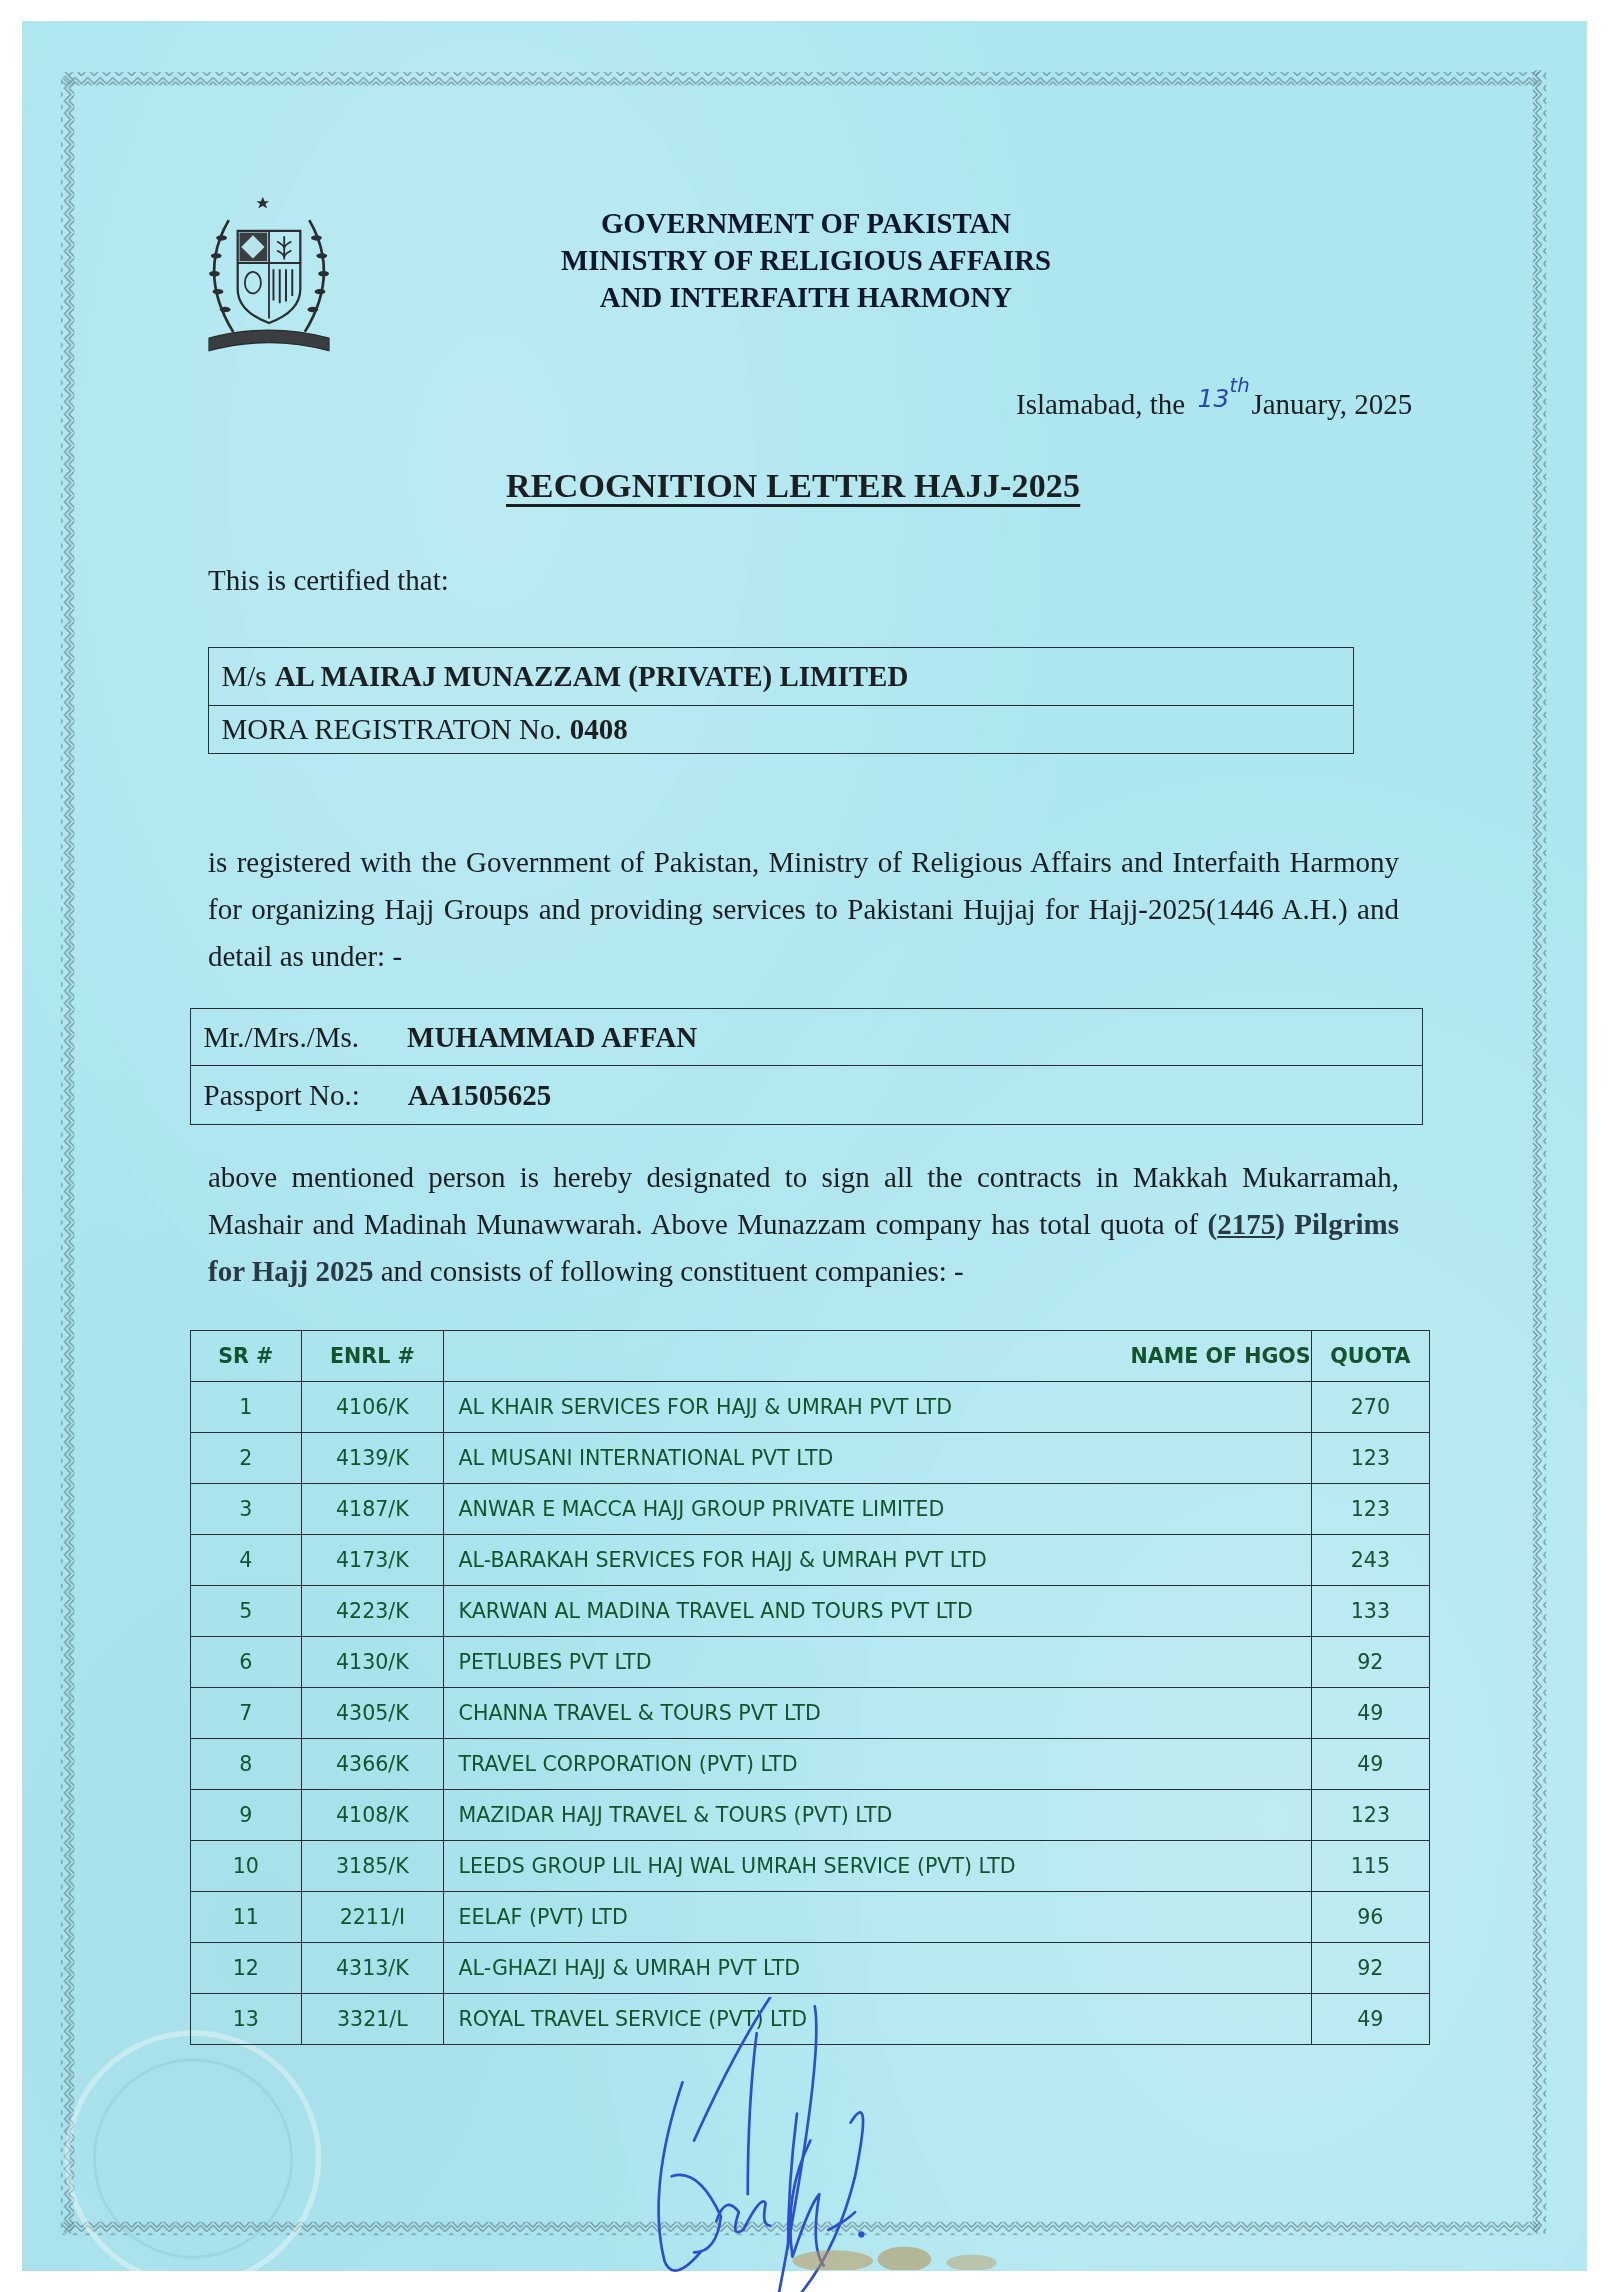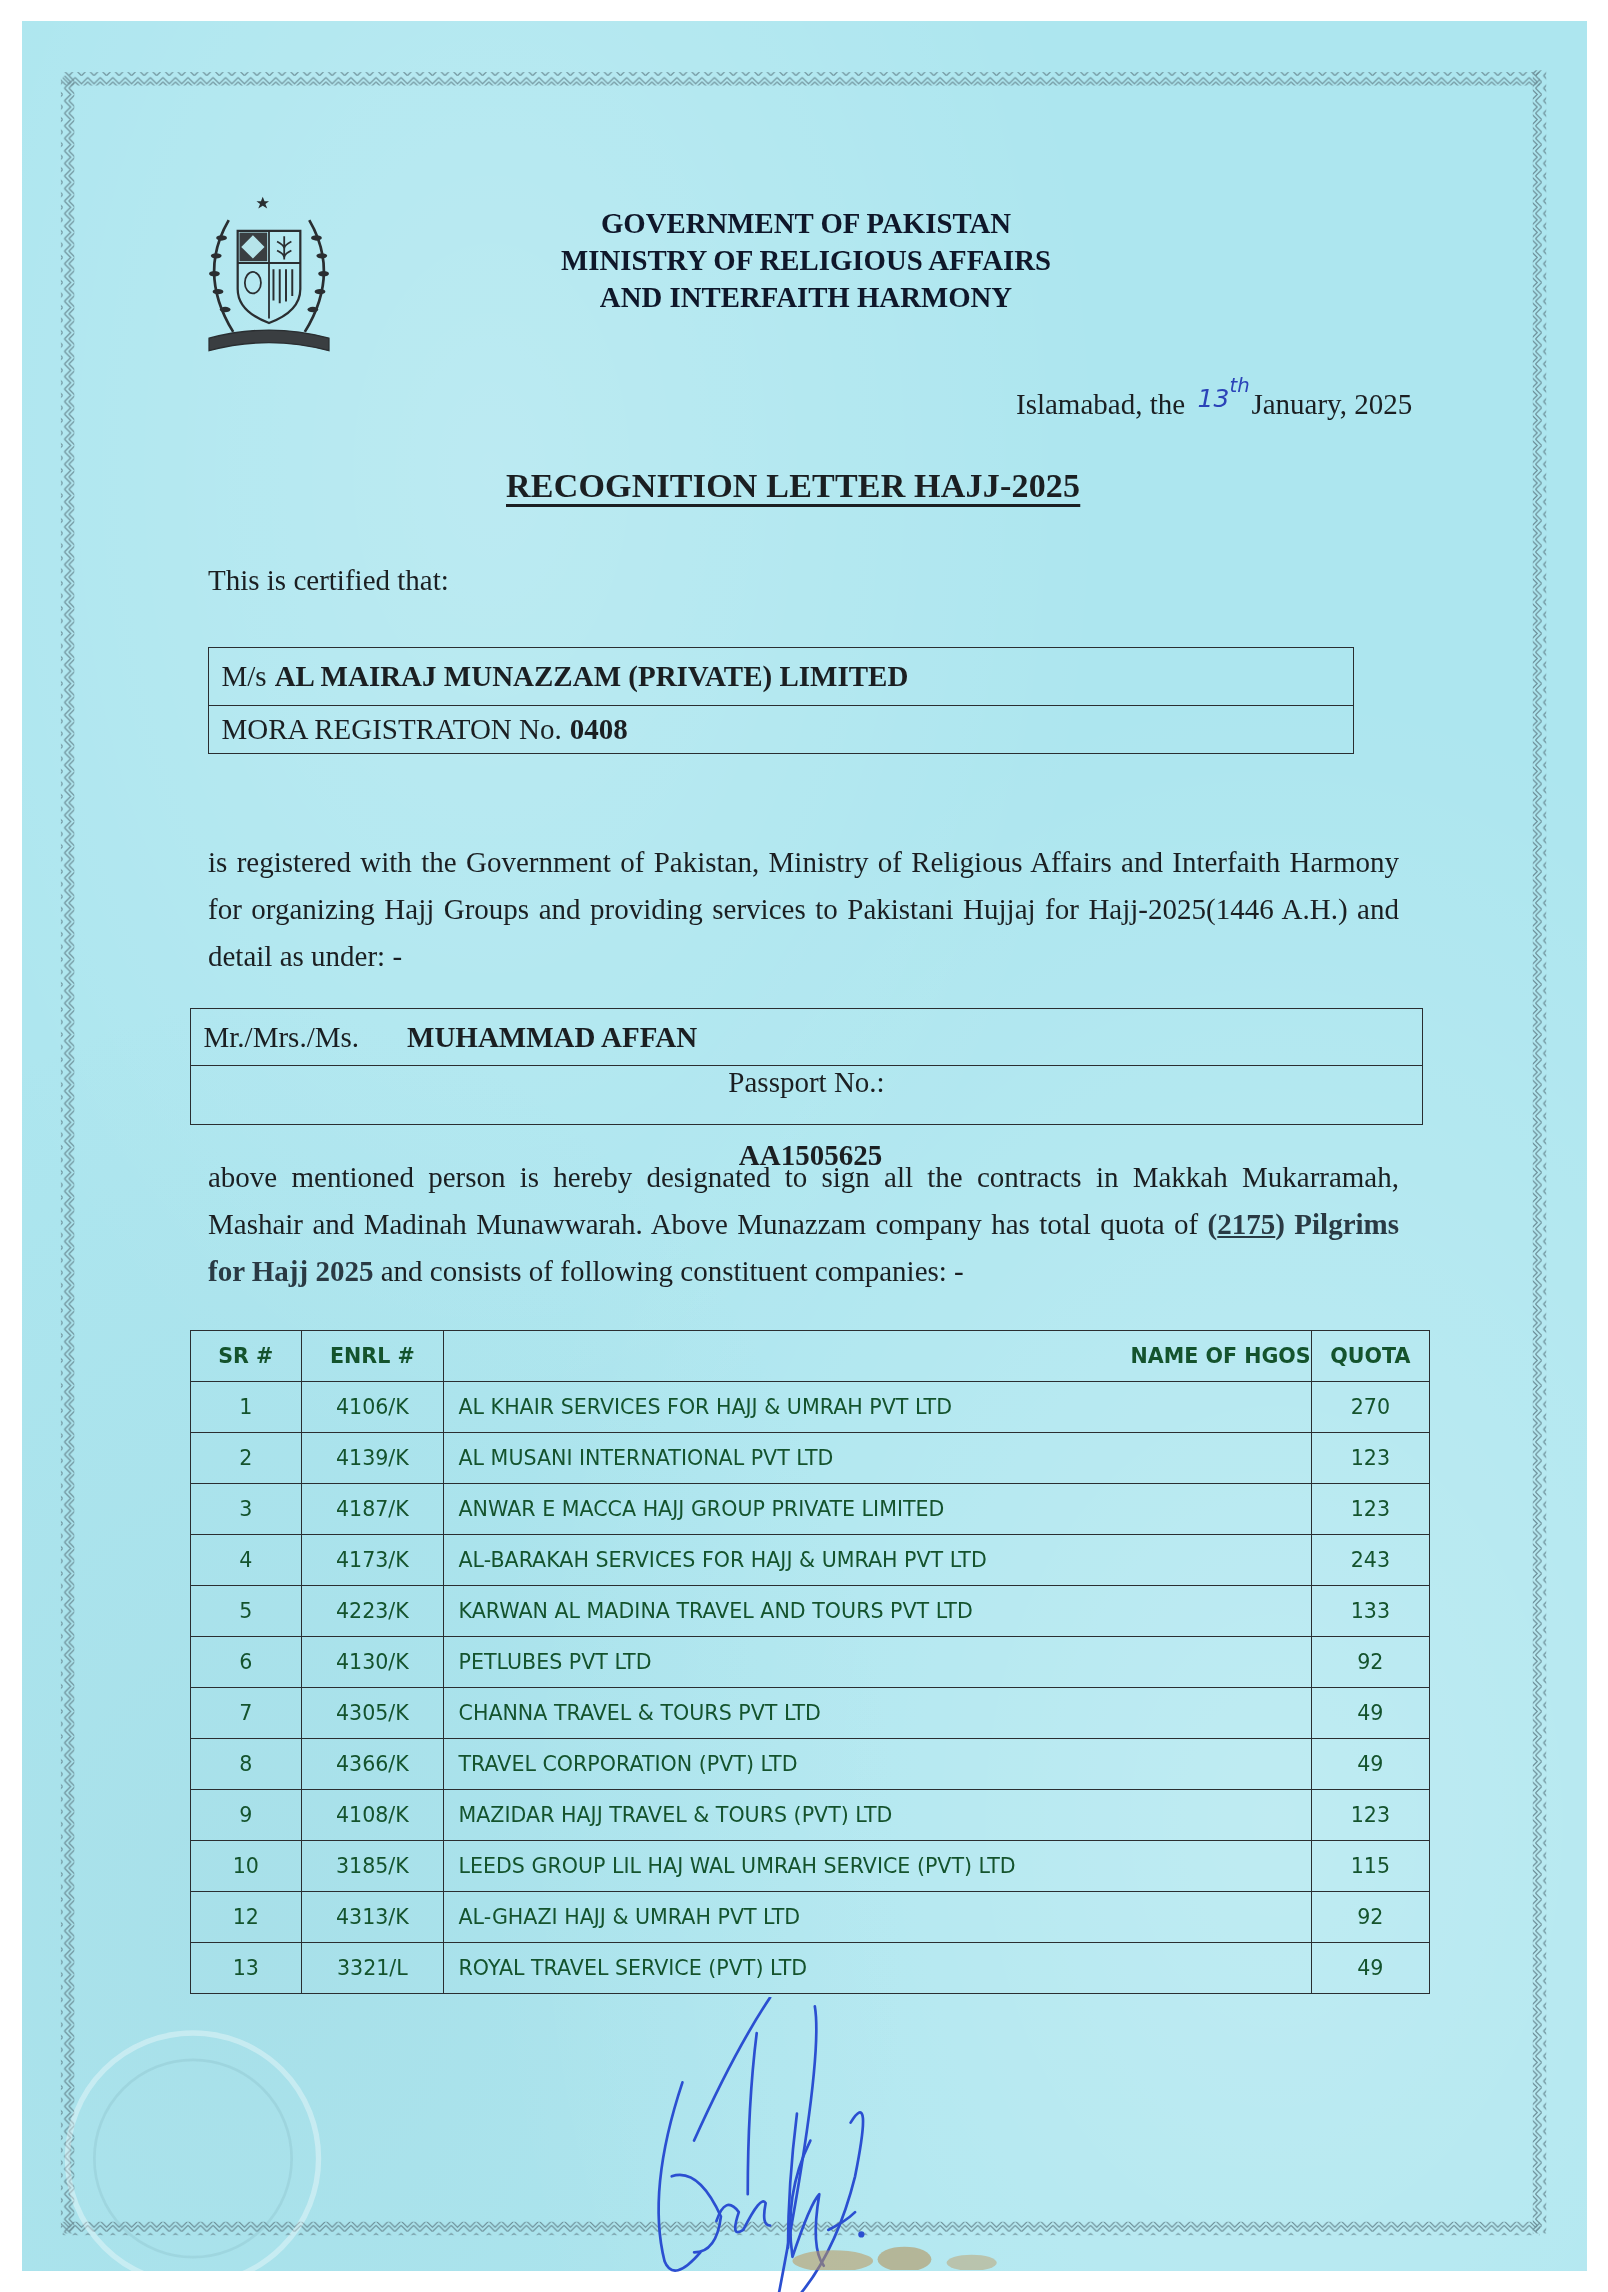--- a/index.html
+++ b/index.html
@@ -60,21 +60,21 @@
   .para1 { top: 839px; }
   .para2 { top: 1154px; }
   .para2 .quota-u { text-decoration: underline; font-weight: bold; }
   .para2 .bold-part { font-weight: bold; color: #2a3a44; }
 
   .person-box {
     position: absolute; left: 190px; top: 1008px; width: 1233px;
     border: 1.8px solid #2a2e31; box-sizing: border-box;
   }
   .person-row { border-bottom: 1.8px solid #2a2e31; font-size: 29px; padding: 0 12.5px; display: flex; align-items: center; gap: 40px; }
-  .person-row:last-child { border-bottom: none; flex-direction: column; }
+  .person-row:last-child { border-bottom: none; }
   .person-row.r1 { height: 56px; }
   .person-row.r2 { height: 58px; }
   .person-row b { margin-left: 8px; }
 
   table.hgos {
     position: absolute; left: 190px; top: 1330px; width: 1240px;
     border-collapse: collapse; font-family: "DejaVu Sans", "Liberation Sans", sans-serif;
     font-size: 20.6px; color: #14532d;
   }
   table.hgos th, table.hgos td { border: 1.8px solid #2a2e31; height: 50px; padding: 0; }
@@ -255,20 +255,26 @@
         <td class="c-name">MAZIDAR HAJJ TRAVEL &amp; TOURS (PVT) LTD</td>
         <td class="c-quota">123</td>
       </tr>
       <tr>
         <td class="c-sr">10</td>
         <td class="c-enrl">3185/K</td>
         <td class="c-name">LEEDS GROUP LIL HAJ WAL UMRAH SERVICE (PVT) LTD</td>
         <td class="c-quota">115</td>
       </tr>
       <tr>
+        <td class="c-sr">11</td>
+        <td class="c-enrl">2211/I</td>
+        <td class="c-name">EELAF (PVT) LTD</td>
+        <td class="c-quota">96</td>
+      </tr>
+      <tr>
         <td class="c-sr">12</td>
         <td class="c-enrl">4313/K</td>
         <td class="c-name">AL-GHAZI HAJJ &amp; UMRAH PVT LTD</td>
         <td class="c-quota">92</td>
       </tr>
       <tr>
         <td class="c-sr">13</td>
         <td class="c-enrl">3321/L</td>
         <td class="c-name">ROYAL TRAVEL SERVICE (PVT) LTD</td>
         <td class="c-quota">49</td>

